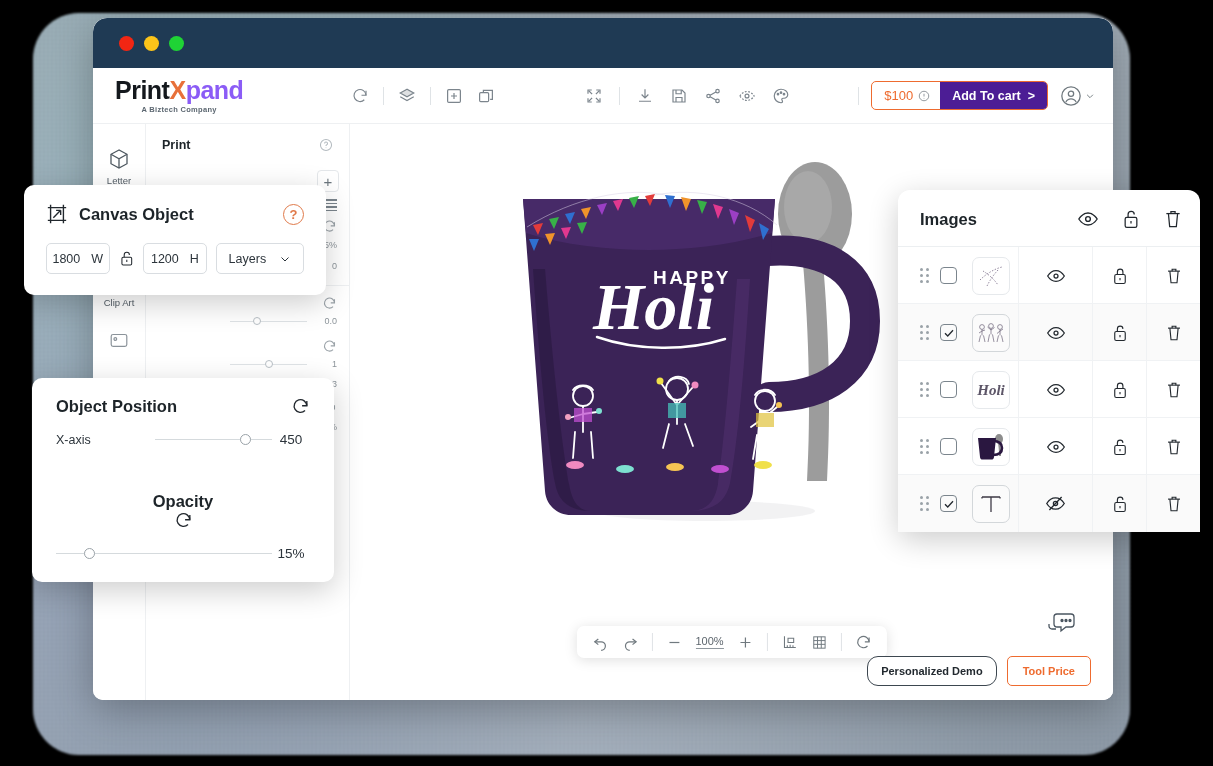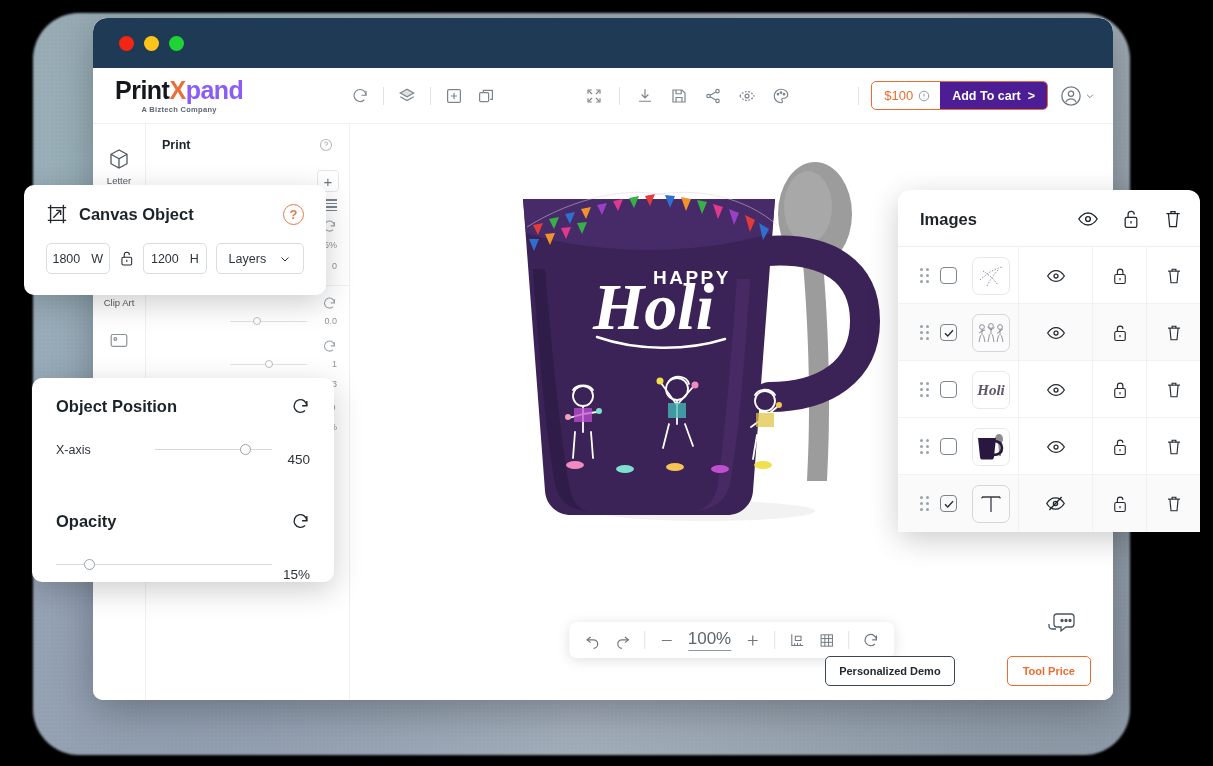--- a/index.html
+++ b/index.html
@@ -133,37 +133,37 @@
   .mug-art { position: absolute; left: 155px; top: 15px; width: 400px; height: 400px; }
 
   
   .bottombar {
     position: absolute; left: 50%; transform: translateX(-50%); bottom: 42px;
     display: flex; align-items: center; gap: 13px;
     background: #fff; border-radius: 7px; padding: 7px 15px;
     box-shadow: 0 2px 13px rgba(0,0,0,.13);
   }
   .zoomlevel {
-    font-size: 17px; color: #5d666d; border-bottom: 1px solid #8f979d; padding-bottom:1px;
+    font-size: 11px; color: #5d666d; border-bottom: 1px solid #8f979d; padding-bottom:1px;
     cursor: pointer;
   }
   .bicon { width: 17px; height: 17px; color: #70797f; cursor:pointer; display:block;}
 
   .footer-btns {
     position: absolute; right: 22px; bottom: 14px; display: flex; gap: 10px; align-items:center;
   }
   .btn-demo {
     border: 1px solid #3d4750; background: #fff; color: #22292f;
-    font-size: 11px; font-weight: 700; border-radius: 5px; padding: 8px 13px;
+    font-size: 11px; font-weight: 700; border-radius: 11px; padding: 8px 13px;
     cursor: pointer; font-family: inherit;
   }
   .btn-price {
     border: 1px solid #ee6b2f; background: #fff; color: #ee6b2f;
     font-size: 11px; font-weight: 700; border-radius: 5px; padding: 8px 15px;
-    cursor: pointer; font-family: inherit; margin-left: 42px;
+    cursor: pointer; font-family: inherit;
   }
   .chat-icon { position: absolute; right: 36px; bottom: 60px; cursor: pointer; color:#4a5560;}
 
   
   .float {
     position: absolute; background: #fff; border-radius: 10px;
     box-shadow: 0 8px 30px rgba(0,0,0,.20);
   }
   .fp-canvas { left: 24px; top: 185px; width: 302px; height: 110px; padding: 0 22px; }
   .fp-head { display: flex; align-items: center; padding-top: 18px; }
@@ -188,22 +188,22 @@
   .fp-obj { left: 32px; top: 378px; width: 302px; height: 204px; padding: 0 24px; }
   .op-title { font-size: 16.5px; font-weight: 700; color: #1d2429; }
   .op-head { display: flex; align-items: center; justify-content: space-between; padding-top: 19px; }
   .op-row { display: flex; align-items: center; margin-top: 16px; }
   .op-label { font-size: 12.5px; color: #2c343b; width: 99px; }
   .op-track { flex: 1; height: 1.6px; background: #d5dadd; position: relative; }
   .op-knob {
     position: absolute; top: -5px; width: 11px; height: 11px; border-radius: 50%;
     background: #fff; border: 1.5px solid #9aa2a8;
   }
-  .op-val { font-size: 13.5px; color: #2c343b; width: 38px; text-align: right; margin-top: 20px; }
-  .op-sub { margin-top: 26px; }
+  .op-val { font-size: 13.5px; color: #2c343b; width: 38px; text-align: center; }
+  .op-sub { margin-top: 26px; flex-direction: column; }
   .op-track-full { height: 1.6px; background: #d5dadd; position: relative; flex: 1; }
 
   
   .fp-layers { left: 898px; top: 190px; width: 302px; border-radius: 12px; }
   .ly-head {
     display: flex; align-items: center; padding: 18px 17px 16px 22px;
     border-bottom: 1px solid #eceff1;
   }
   .ly-title { font-size: 16.5px; font-weight: 700; color: #1d2429; }
   .ly-head-icons { margin-left: auto; display: flex; align-items: center; gap: 22px; }

